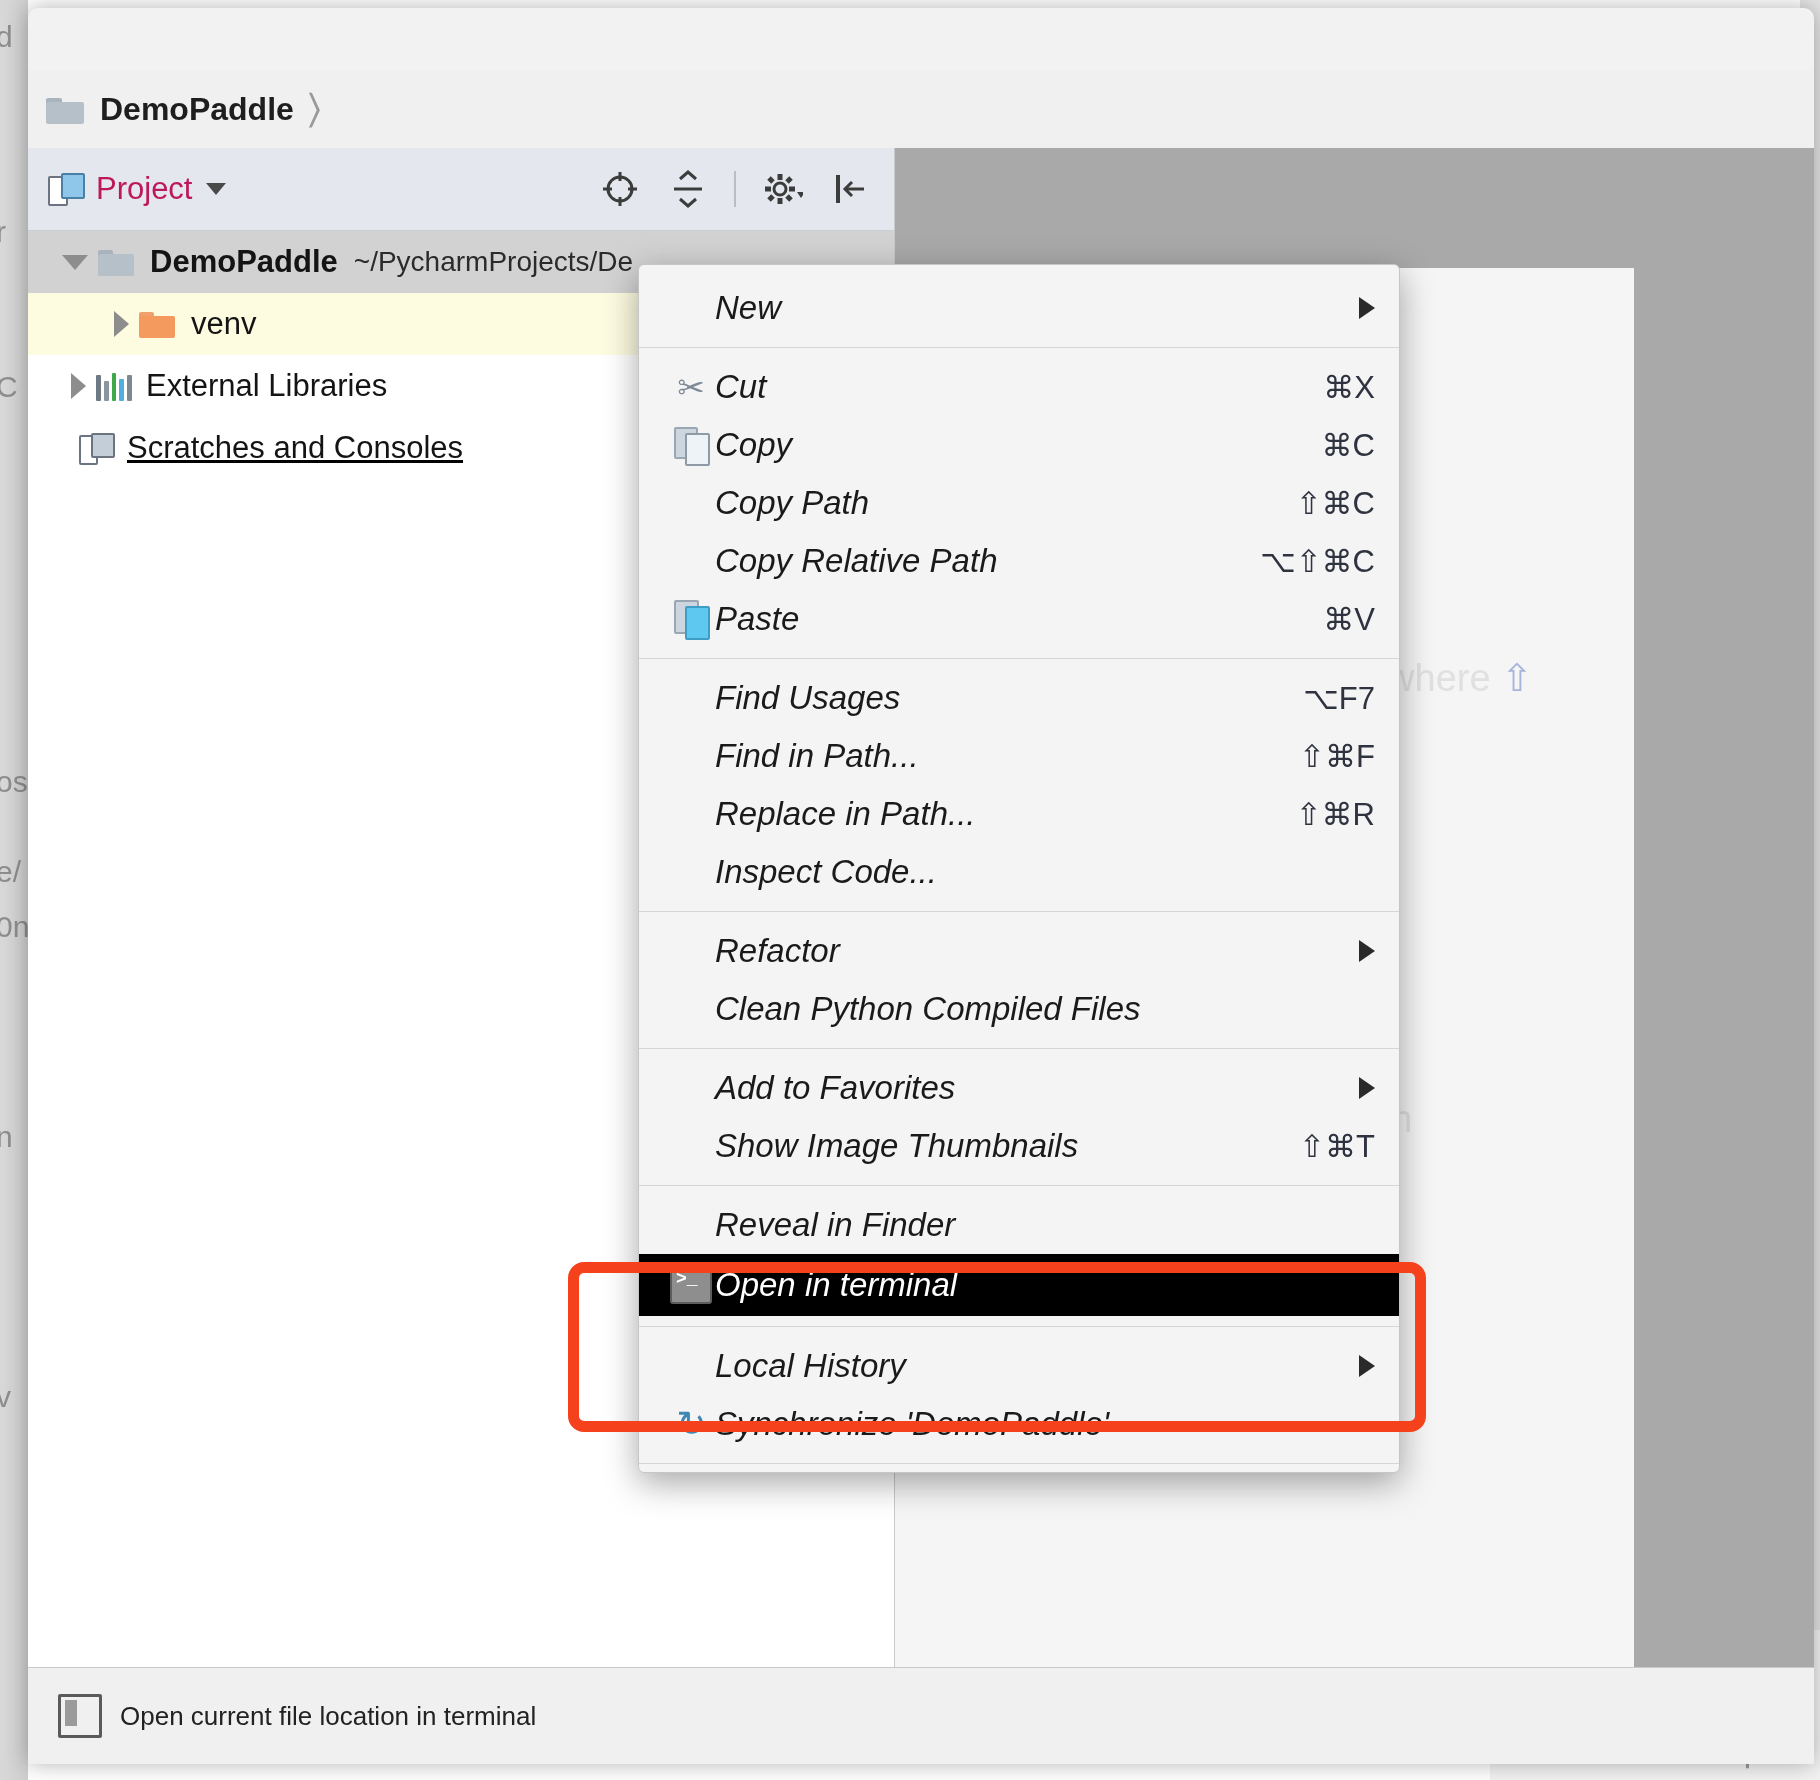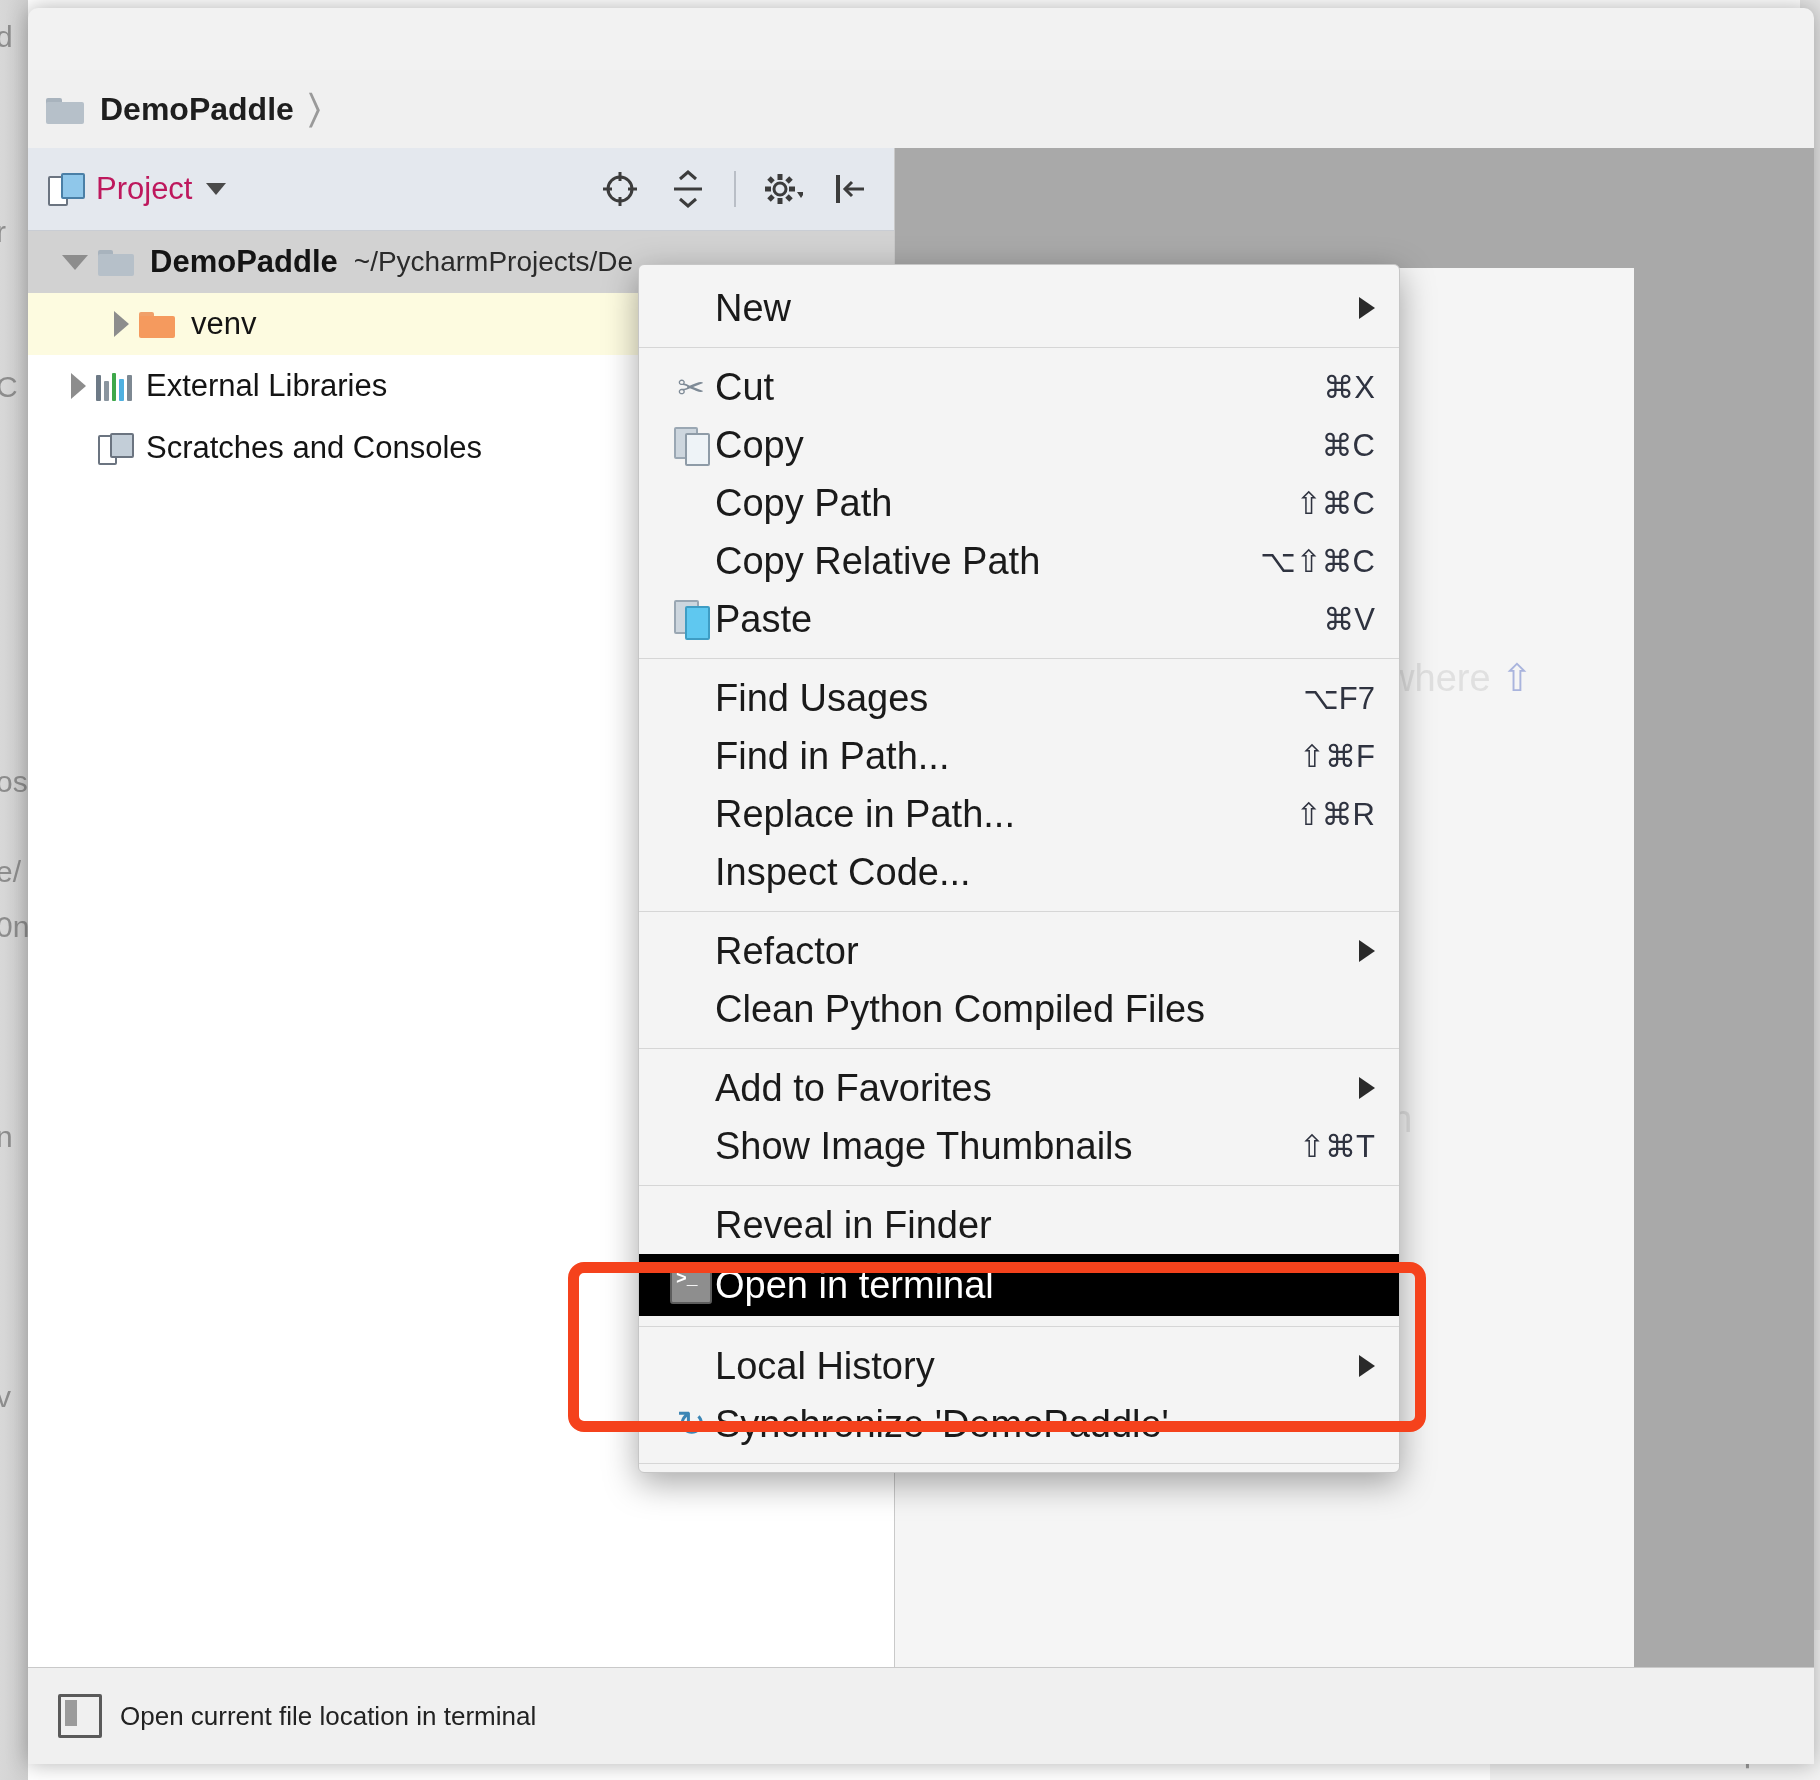--- a/index.html
+++ b/index.html
@@ -130,21 +130,21 @@
     background:#f4f4f4;border:1px solid #c6c6c6;border-radius:6px;
     box-shadow:0 10px 34px rgba(0,0,0,.35);
     padding:14px 0 8px 0;z-index:40;
   }
   .mi{
     position:relative;height:58px;display:flex;align-items:center;
     padding:0 24px 0 28px;box-sizing:border-box;
   }
   .mi.tall{height:62px;}
   .mi-ico{width:48px;flex:none;display:flex;align-items:center;justify-content:center;}
-  .mi-label{font-size:38px;color:#1a1a1a;white-space:nowrap;}
+  .mi-label{font-size:33px;color:#1a1a1a;white-space:nowrap;font-style:italic;}
   .mi-short{margin-left:auto;font-size:31px;color:#2f3340;white-space:nowrap;padding-left:30px;}
   .mi-arrow{margin-left:auto;width:0;height:0;
     border-top:11px solid transparent;border-bottom:11px solid transparent;
     border-left:16px solid #2a2a2a;}
   .mi.highlight{background:#000000;}
   .mi.highlight .mi-label{color:#ffffff;}
   .menu-sep{height:1px;background:#d6d6d6;margin:10px 0;}
 
   
   .ico-scissors{font-size:33px;color:#7e8a96;line-height:1;}
@@ -288,21 +288,21 @@
         <span class="arrow right"></span>
         <span class="libs-ico">
           <i style="height:26px;background:#6d7a86;"></i>
           <i style="height:20px;background:#8a959f;"></i>
           <i style="height:28px;background:#3ea84a;"></i>
           <i style="height:22px;background:#4fb0e0;"></i>
           <i style="height:26px;background:#7d8892;"></i>
         </span>
         <span class="tree-label">External Libraries</span>
       </div>
-      <div class="tree-row" style="padding-left:34px;">
+      <div class="tree-row" style="padding-left:15px;text-decoration:underline;">
         <span class="arrow none"></span>
         <span class="scratch-ico"></span>
         <span class="tree-label">Scratches and Consoles</span>
       </div>
     </div>
   </div>
 
   <div id="statusbar">
     <div id="status-left">
       <span class="status-ico"></span>

